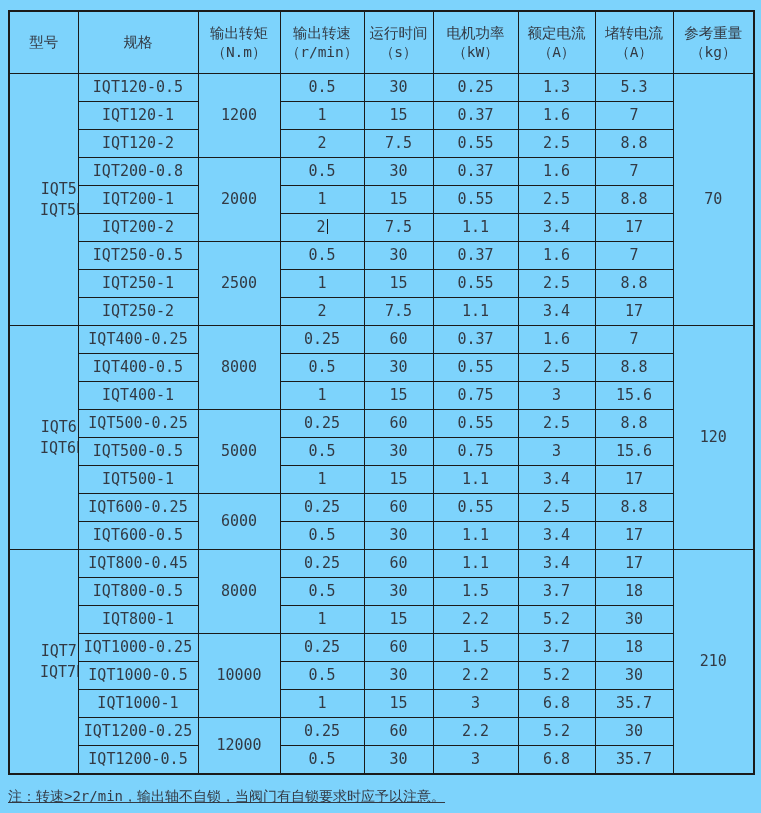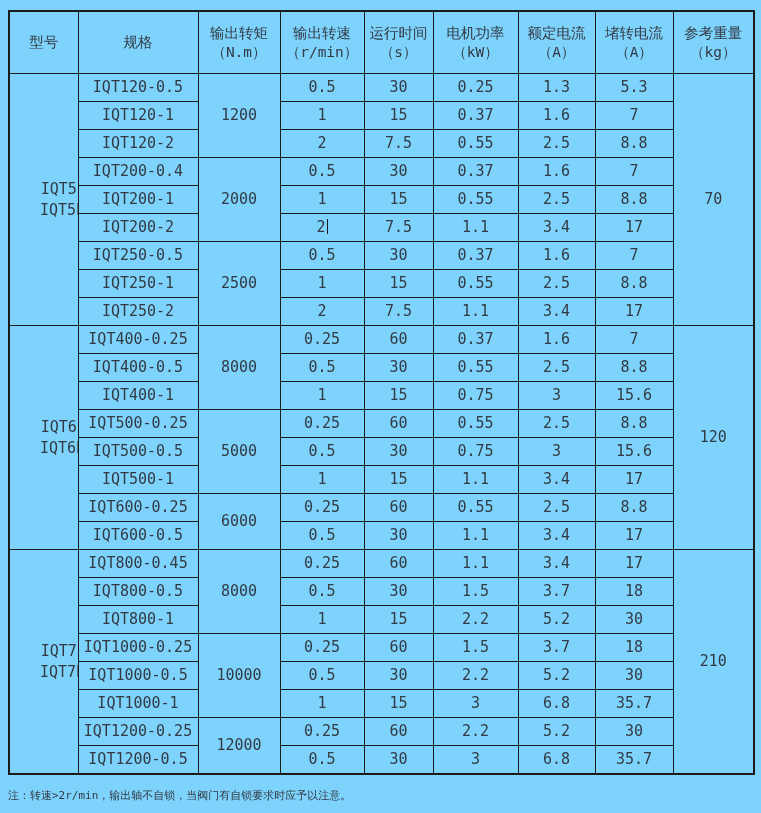--- a/index.html
+++ b/index.html
@@ -57,23 +57,24 @@
     width: 1px;
     height: 15px;
     background: #1a1a1a;
     vertical-align: -2px;
     margin-left: 1px;
   }
   .note {
     position: absolute;
     left: 8px;
     top: 788px;
-    font-size: 11px;
+    font-size: 14px;
     color: #333a44;
     white-space: nowrap;
+    text-decoration: underline;
   }
 </style>
 </head>
 <body>
 
 <div class="page">
   <table class="spec-table">
     <colgroup id="colgroup">
         <col style="width: 69px;">
         <col style="width: 120px;">
@@ -148,21 +149,21 @@
         </tr>
         <tr>
           <td class="spec-cell">IQT120-2</td>
           <td>2</td>
           <td>7.5</td>
           <td>0.55</td>
           <td>2.5</td>
           <td>8.8</td>
         </tr>
         <tr>
-          <td class="spec-cell">IQT200-0.4</td>
+          <td class="spec-cell">IQT200-0.8</td>
           <td rowspan="3">2000</td>
           <td>0.5</td>
           <td>30</td>
           <td>0.37</td>
           <td>1.6</td>
           <td>7</td>
         </tr>
         <tr>
           <td class="spec-cell">IQT200-1</td>
           <td>1</td>

